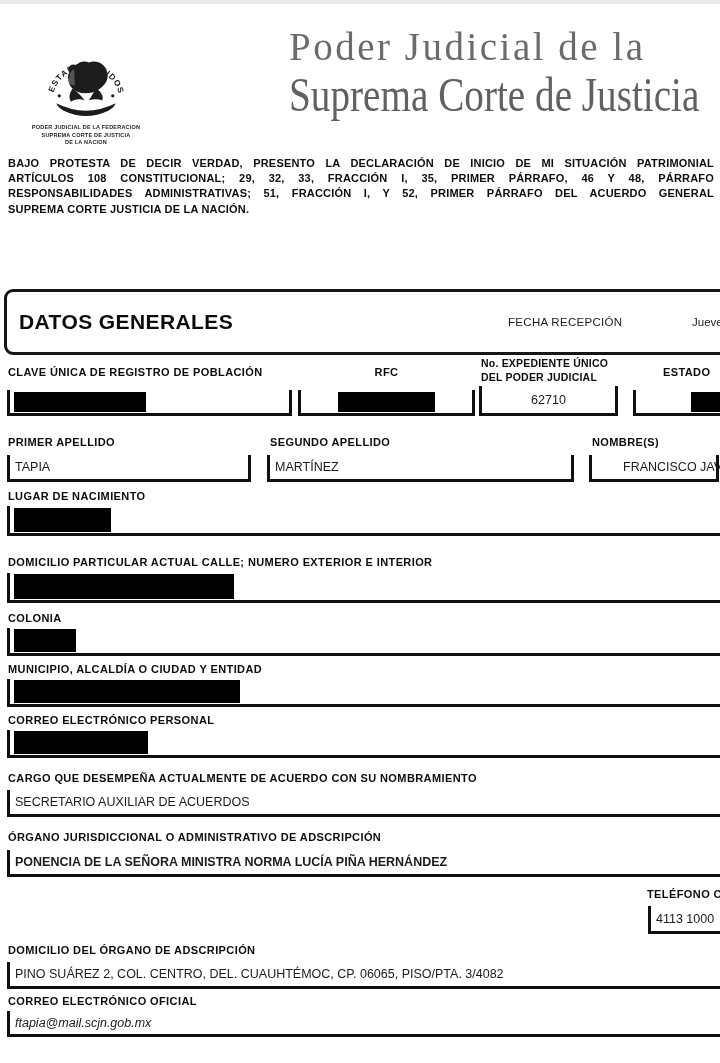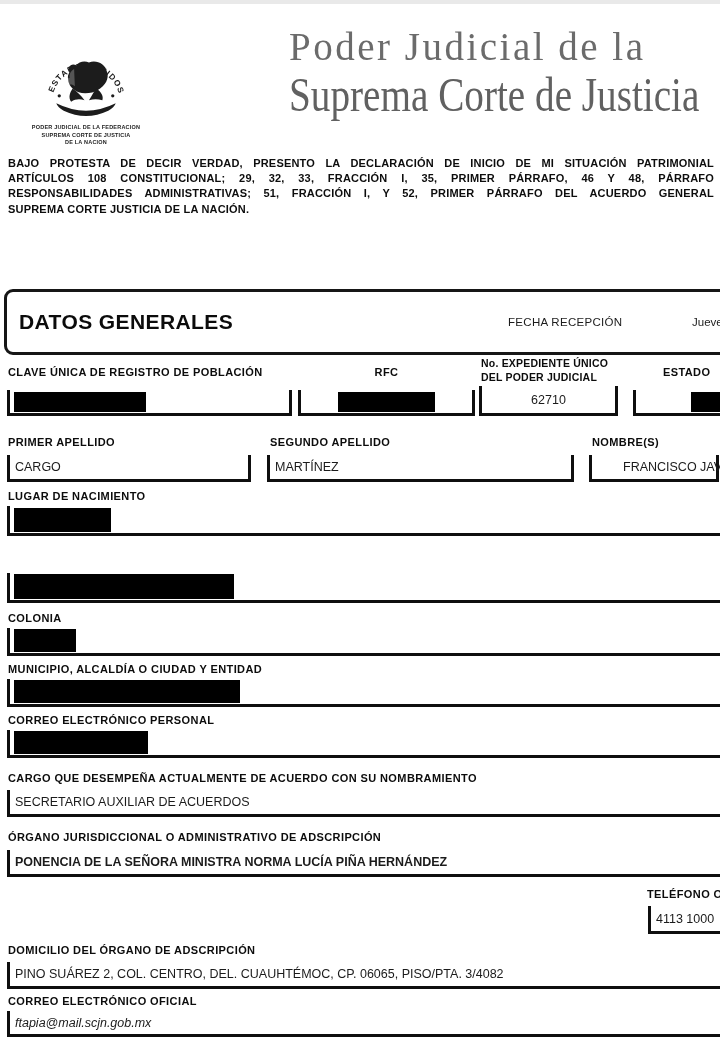--- a/index.html
+++ b/index.html
@@ -120,38 +120,39 @@
     <span>62710</span>
   </div>
 
   <div class="lbl" style="left:663px;top:366px;">ESTADO</div>
   <div class="fld" style="left:633px;top:390px;width:92px;height:26px;">
     <div class="red" style="width:45px;height:20px;margin-left:50px;"></div>
   </div>
 
   <div class="lbl" style="left:8px;top:436px;">PRIMER APELLIDO</div>
   <div class="fld closed" style="left:7px;top:455px;width:244px;height:27px;">
-    <span>CARGO</span>
+    <span>TAPIA</span>
   </div>
 
   <div class="lbl" style="left:270px;top:436px;">SEGUNDO APELLIDO</div>
   <div class="fld closed" style="left:267px;top:455px;width:307px;height:27px;">
     <span>MARTÍNEZ</span>
   </div>
 
   <div class="lbl" style="left:592px;top:436px;">NOMBRE(S)</div>
   <div class="fld closed" style="left:589px;top:455px;width:130px;height:27px;padding-left:31px;">
     <span>FRANCISCO JAVIER</span>
   </div>
 
   <div class="lbl" style="left:8px;top:490px;">LUGAR DE NACIMIENTO</div>
   <div class="fld" style="left:7px;top:506px;width:713px;height:30px;">
     <div class="red" style="width:97px;height:24px;margin-left:-1px;"></div>
   </div>
 
+  <div class="lbl" style="left:8px;top:556px;">DOMICILIO PARTICULAR ACTUAL  CALLE; NUMERO EXTERIOR E INTERIOR</div>
   <div class="fld" style="left:7px;top:573px;width:713px;height:30px;">
     <div class="red" style="width:220px;height:25px;margin-left:-1px;"></div>
   </div>
 
   <div class="lbl" style="left:8px;top:612px;text-align:right;">COLONIA</div>
   <div class="fld" style="left:7px;top:628px;width:713px;height:28px;">
     <div class="red" style="width:62px;height:23px;margin-left:-1px;"></div>
   </div>
 
   <div class="lbl" style="left:8px;top:663px;">MUNICIPIO, ALCALDÍA O CIUDAD Y ENTIDAD</div>

